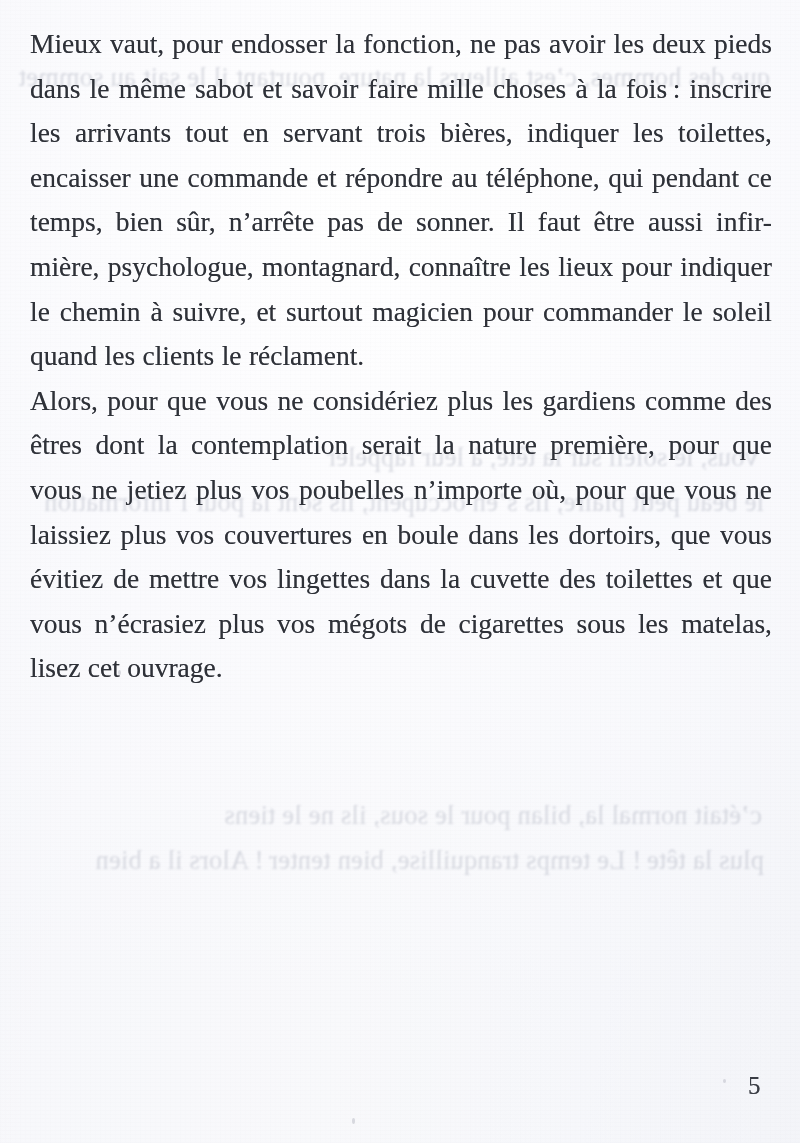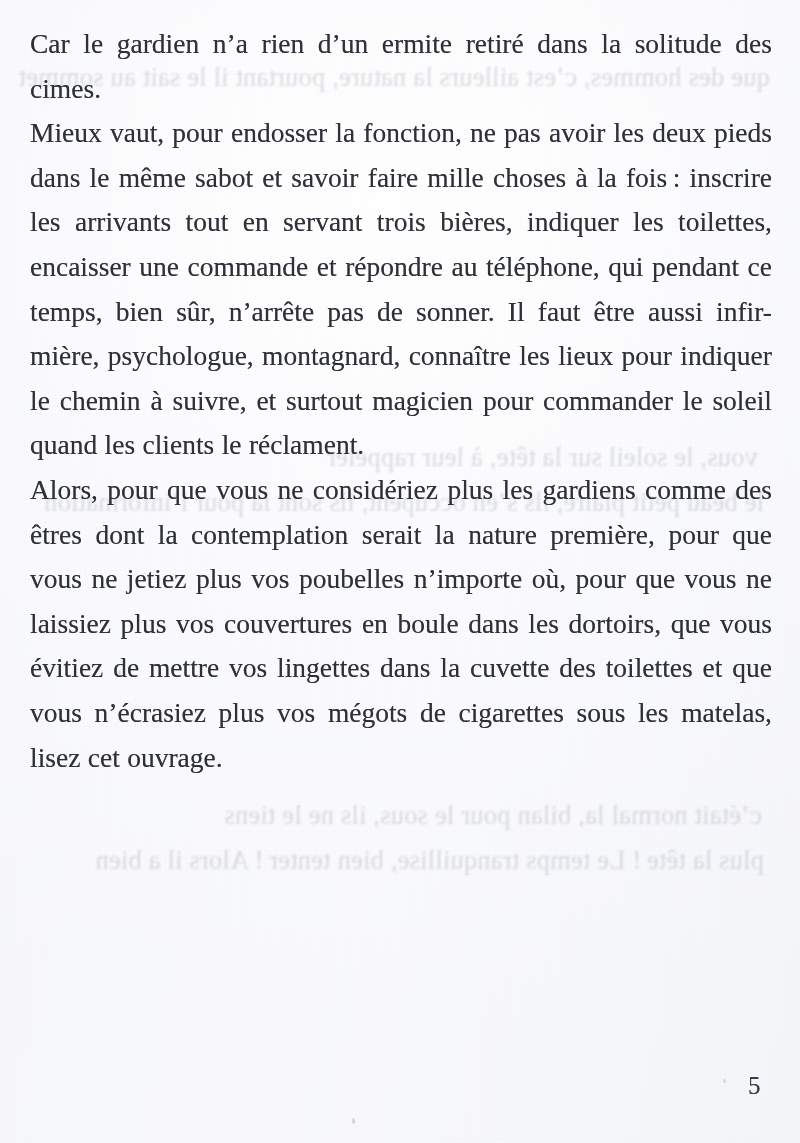--- a/index.html
+++ b/index.html
@@ -124,20 +124,19 @@
       <div class="bleed-line" style="left: 34px; top: 487px; width: 730px;">le beau petit plaire, ils s’en occupent, ils sont là pour l’information</div>
       <div class="bleed-line" style="left: 262px; top: 800px; width: 500px;">c’était normal la, bilan pour le sous, ils ne le tiens</div>
       <div class="bleed-line" style="left: 34px; top: 845px; width: 730px;">plus la tête ! Le temps tranquillise, bien tenter ! Alors il a bien</div>
     </div>
 
   <div class="speck" style="left:352px; top:1118px; width:3px; height:6px;"></div>
   <div class="speck" style="left:723px; top:1079px; width:3px; height:4px;"></div>
   <div class="speck" style="left:118px; top:670px; width:3px; height:5px;"></div>
 
   <div class="textblock">
-    <p class="para flush-last">Car le gardien n’a rien d’un ermite retiré dans la solitude des cimes.</p>
     <p class="para">Mieux vaut, pour endosser la fonction, ne pas avoir les deux pieds dans le même sabot et savoir faire mille choses à la fois : inscrire les arrivants tout en servant trois bières, indiquer les toilettes, encaisser une commande et répondre au téléphone, qui pendant ce temps, bien sûr, n’arrête pas de sonner. Il faut être aussi infir-mière, psychologue, montagnard, connaître les lieux pour indiquer le chemin à suivre, et surtout magicien pour commander le soleil quand les clients le réclament.</p>
     <p class="para">Alors, pour que vous ne considériez plus les gardiens comme des êtres dont la contemplation serait la nature première, pour que vous ne jetiez plus vos poubelles n’importe où, pour que vous ne laissiez plus vos couvertures en boule dans les dortoirs, que vous évitiez de mettre vos lingettes dans la cuvette des toilettes et que vous n’écrasiez plus vos mégots de cigarettes sous les matelas, lisez cet ouvrage.</p>
   </div>
 
   <div class="folio">5</div>
 
 </div>
 
 </body></html>

